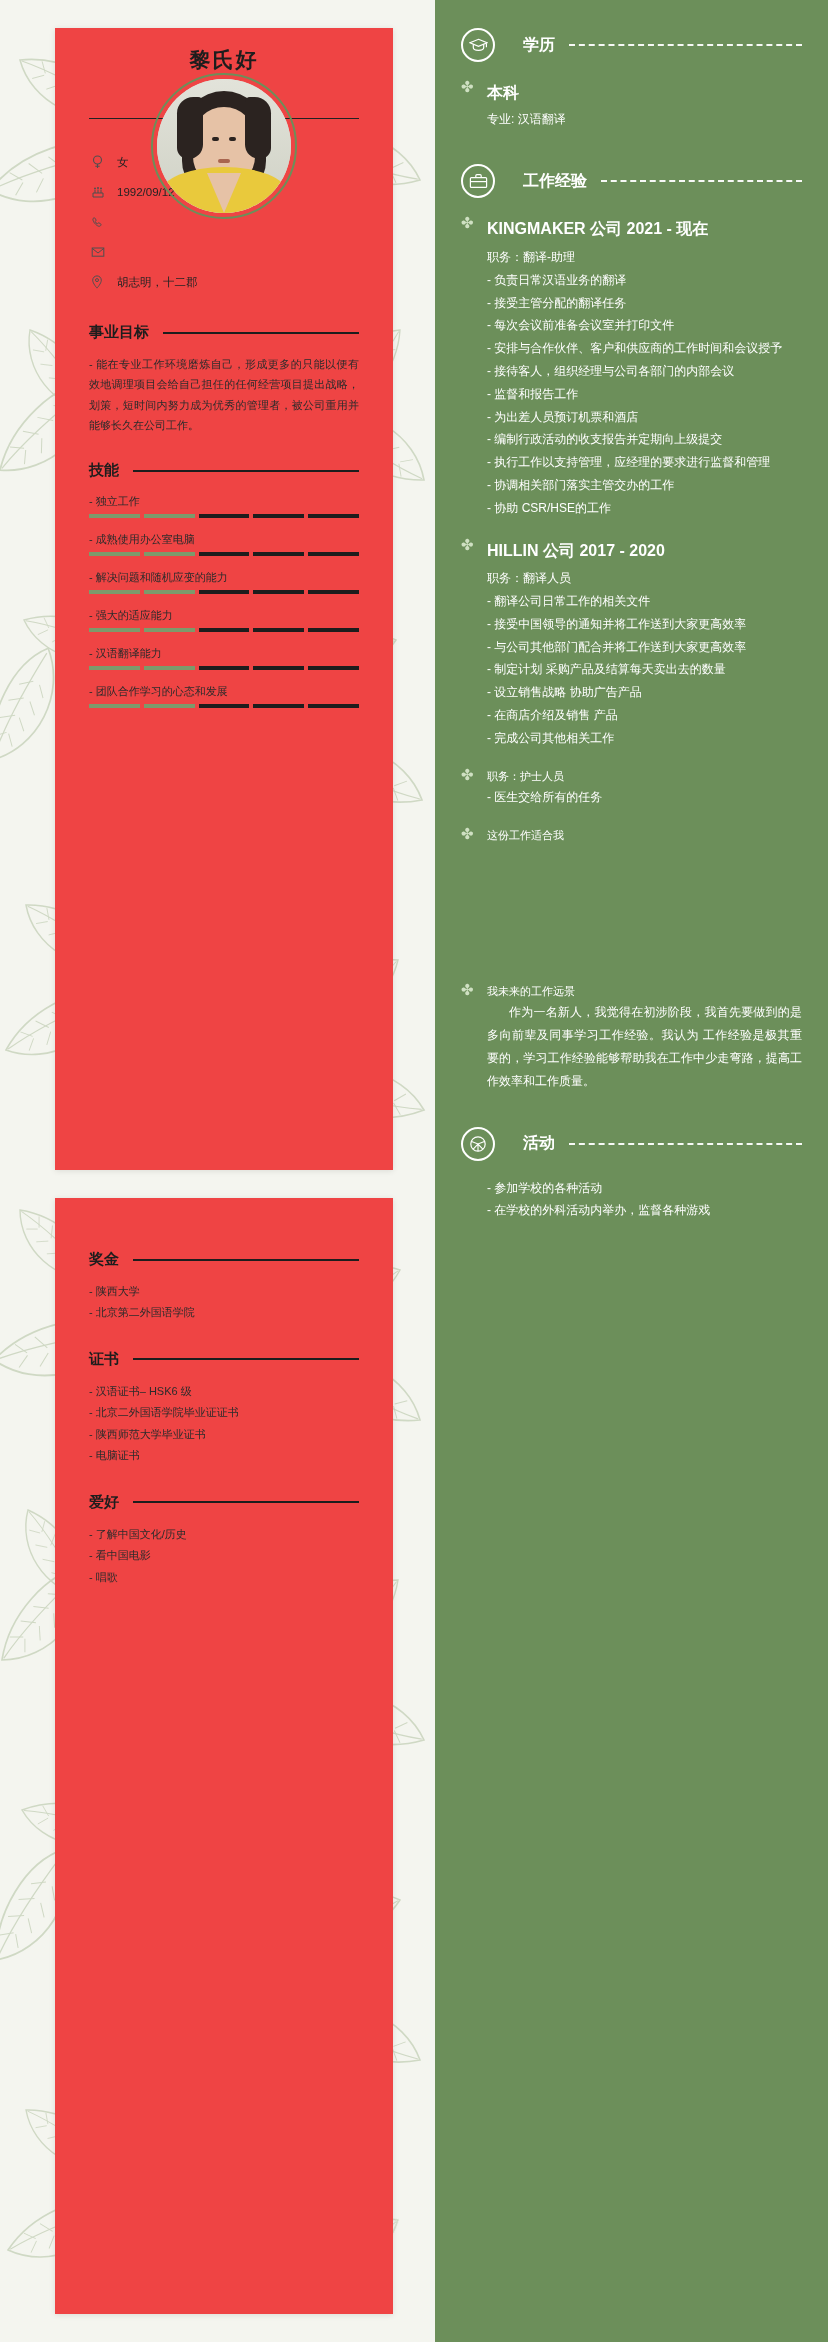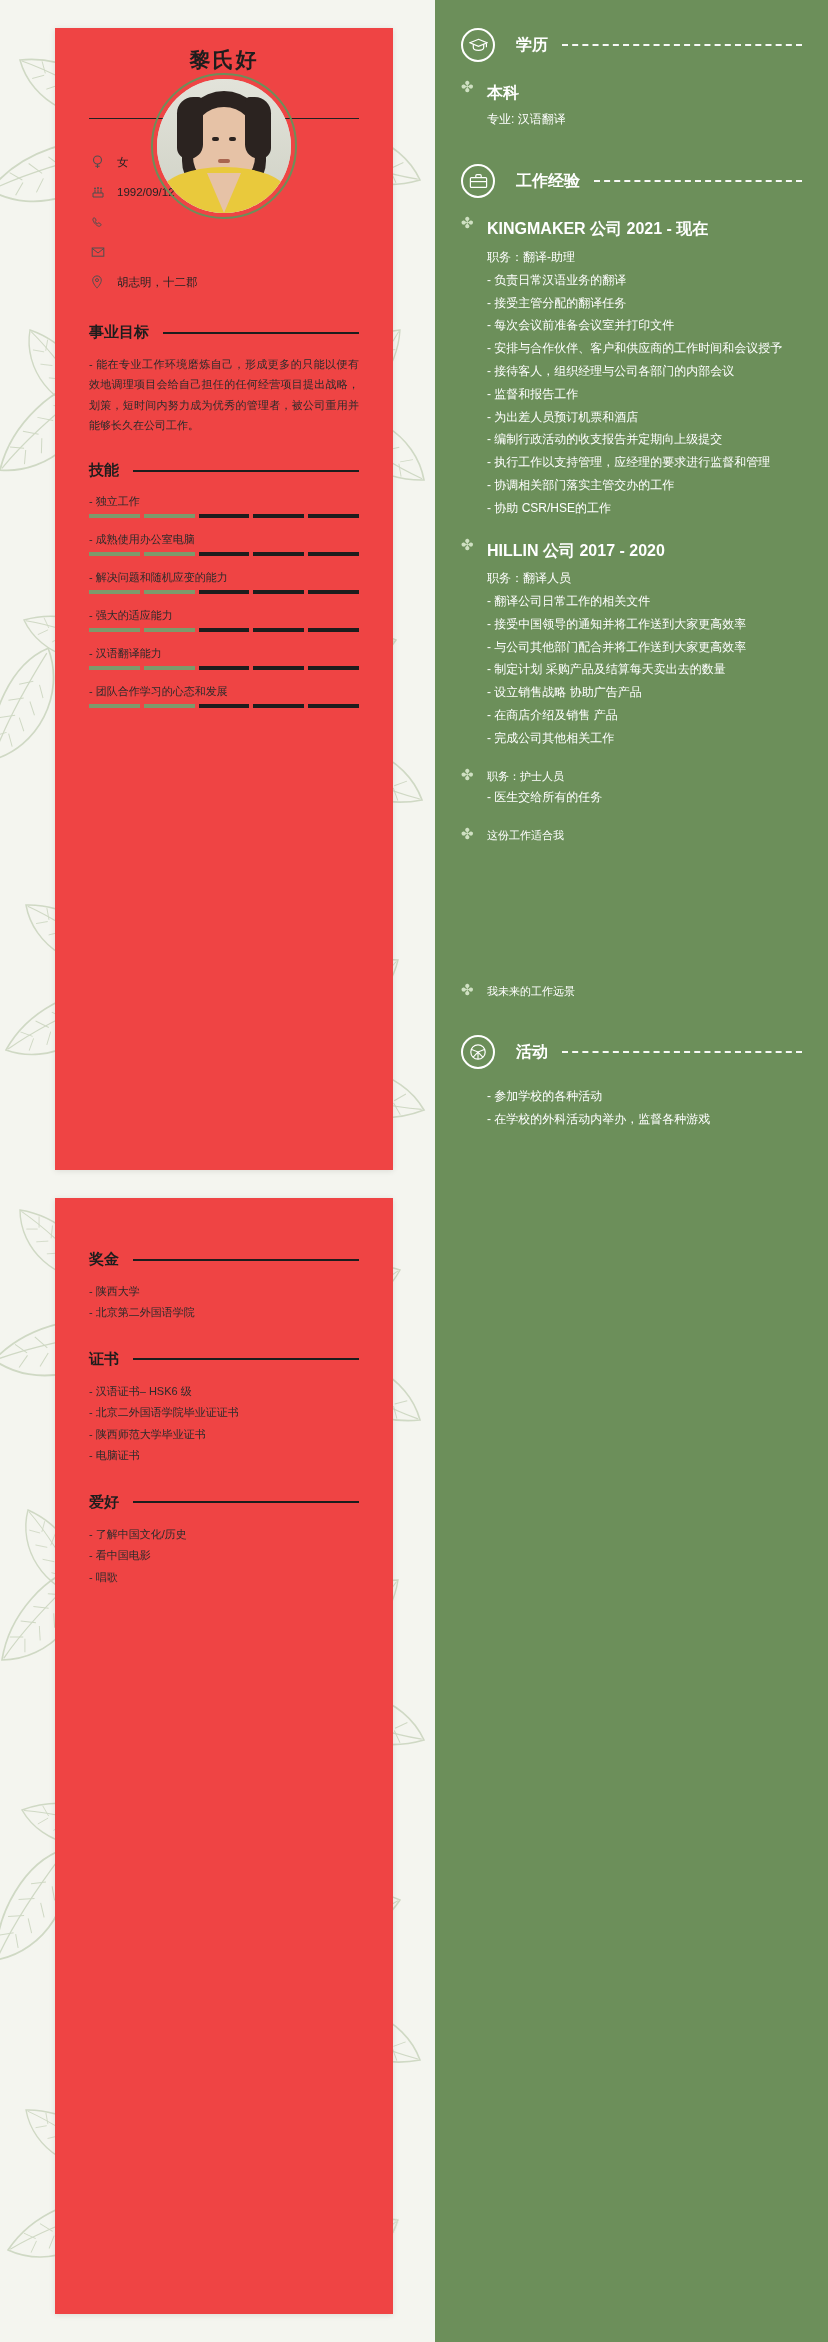--- a/index.html
+++ b/index.html
@@ -145,21 +145,21 @@
     display: flex; align-items: center;
     margin: 0 26px;
     padding-top: 4px;
   }
   .r-badge {
     width: 34px; height: 34px; border-radius: 50%;
     border: 2px solid #ffffff;
     display: flex; align-items: center; justify-content: center;
     color: #ffffff; flex: 0 0 auto;
   }
-  .r-title { color: #ffffff; font-size: 16px; font-weight: bold; margin-left: 21px; white-space: nowrap; text-align: center; }
+  .r-title { color: #ffffff; font-size: 16px; font-weight: bold; margin-left: 28px; white-space: nowrap; text-align: center; }
   .r-dash { flex: 1; margin-left: 14px; height: 0; border-top: 2px dashed #ffffff; opacity: .95; }
   .r-block { margin: 16px 26px 0 26px; color: #ffffff; }
   .r-item { display: flex; margin-top: 14px; }
   .r-flower { width: 26px; flex: 0 0 26px; color: #cfe0c2; font-size: 15px; line-height: 1; padding-top: 1px; }
   .r-content { flex: 1; font-size: 11px; line-height: 1.85; }
   .r-content .strong { font-weight: bold; font-size: 16px; }
   .r-sub { margin-left: 26px; font-size: 12px; line-height: 1.9; }
   .r-sub .lead { margin-top: 2px; }
   .r-para { text-indent: 22px; text-align: justify; }
 </style>
@@ -498,20 +498,23 @@
       </div>
     </div>
 
     <div style="height:120px"></div>
 
     <div class="r-block">
       <div class="r-item">
         <span class="r-flower">✤</span>
         <span class="r-content"><span>我未来的工作远景</span></span>
       </div>
+      <div class="r-sub">
+        <div class="r-para">作为一名新人，我觉得在初涉阶段，我首先要做到的是多向前辈及同事学习工作经验。我认为 工作经验是极其重要的，学习工作经验能够帮助我在工作中少走弯路，提高工作效率和工作质量。</div>
+      </div>
     </div>
 
     <div style="height:30px"></div>
 
     <div class="r-head">
       <span class="r-badge">
         <svg width="18" height="18" viewBox="0 0 18 18">
             <circle cx="9" cy="9" r="7.2" fill="none" stroke="#fff" stroke-width="1.2"></circle>
             <path d="M2.6 6.5 9 9l6.4-2.5M9 9v7.2M4.2 14.1 9 9l4.8 5.1" fill="none" stroke="#fff" stroke-width="1.1"></path>
           </svg>

